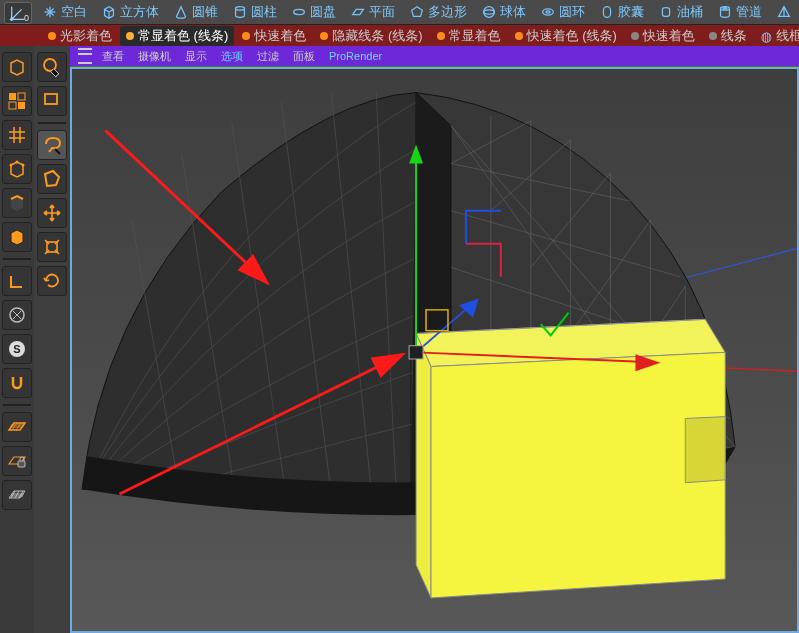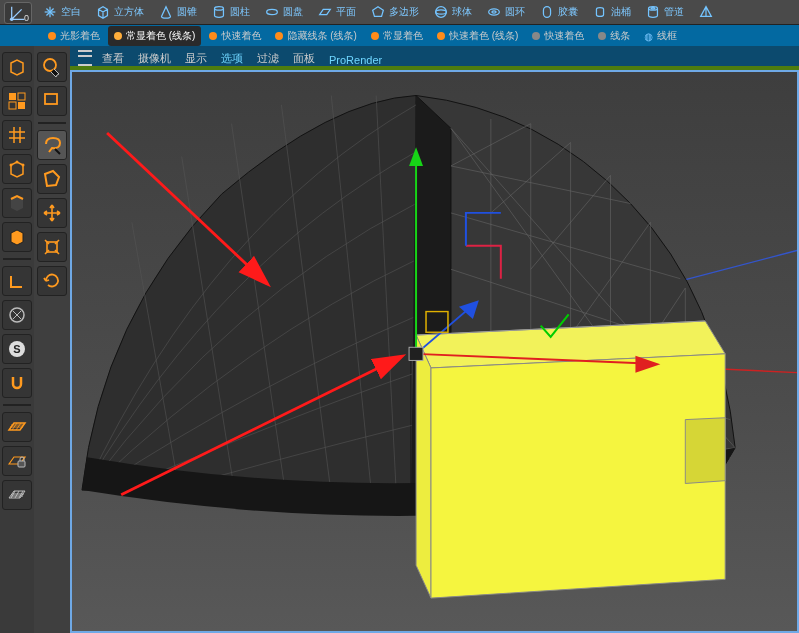--- a/index.html
+++ b/index.html
@@ -1,38 +1,38 @@
 <!DOCTYPE html>
 <html><head>
 <meta charset="utf-8">
 <style>
   html,body{margin:0;padding:0;width:799px;height:633px;overflow:hidden;background:#303030;font-family:"Microsoft YaHei",Arial,sans-serif;font-size:11px;color:#ccc;}
   
   .shelf{height:24px;background:#4a4a4a;border-bottom:1px solid #222;display:flex;align-items:center;padding-left:36px}
   .coord{position:absolute;left:4px;top:2px;width:26px;height:20px;background:#3a3a3a;border:1px solid #666;border-radius:3px;display:flex;align-items:center;justify-content:center}
   .coord svg{width:18px;height:18px}
-  .shelfbtn,.shadebtn{display:flex;align-items:center;height:20px;padding:0 6px;margin-right:2px;border-radius:3px;font-size:10px;white-space:nowrap;cursor:pointer}
+  .shelfbtn,.shadebtn{display:flex;align-items:center;height:20px;padding:0 6px;margin-right:2px;border-radius:3px;font-size:13px;white-space:nowrap;cursor:pointer}
   .shelfbtn{color:#7ec8ff}
   .shelfbtn .ic{width:16px;height:16px;margin-right:3px;display:inline-flex;align-items:center;justify-content:center}
   .shadebtn{color:#ccc}
   .shadebtn.active{background:#2a2a2a;color:#fff}
   .dot{width:8px;height:8px;border-radius:50%;margin-right:4px}
   .dot.o{background:#ff8c1a}
   .dot.g{background:#888}
   
-  .shaderow{height:22px;background:#0369a1;border-bottom:1px solid #222;display:flex;align-items:center;padding-left:42px}
+  .shaderow{height:22px;background:#7f1d1d;border-bottom:1px solid #222;display:flex;align-items:center;padding-left:42px}
   
   .leftcol{position:absolute;left:0;top:46px;width:34px;bottom:0;background:#3a3a3a;border-right:1px solid #222;display:flex;flex-direction:column;align-items:center;padding-top:4px}
   .leftcol2{position:absolute;left:34px;top:46px;width:36px;bottom:0;background:#3f3f3f;border-right:1px solid #222;display:flex;flex-direction:column;align-items:center;padding-top:4px}
   .tb{width:28px;height:28px;margin:2px 0;border:1px solid #222;border-radius:3px;background:#353535;display:flex;align-items:center;justify-content:center;cursor:pointer}
   .tb.sel{background:#555}
   .divb{width:28px;height:2px;background:#222;margin:4px 0}
   
   .vpwrap{position:absolute;left:70px;top:46px;right:0;bottom:0;display:flex;flex-direction:column}
-  .vpmenu{height:20px;background:#0c4a6e;border-bottom:4px solid #4d7c0f;display:flex;align-items:flex-end;padding-left:8px}
+  .vpmenu{height:20px;background:#6d28d9;border-bottom:1px solid #4d7c0f;display:flex;align-items:center;padding-left:8px}
   .vpmenu span{margin-right:14px;font-size:11px;color:#ccc;cursor:pointer}
   .vpmenu span.hilite{color:#6fd6ff}
   .vpmenu .hamb{width:14px;height:12px;margin-right:10px;display:inline-block;border-top:2px solid #ccc;border-bottom:2px solid #ccc;position:relative}
   .vpmenu .hamb::after{content:"";position:absolute;left:0;right:0;top:3px;border-top:2px solid #ccc}
   .vptitle{height:16px;background:#444;padding-left:6px;font-size:10px;color:#ddd;border-bottom:1px solid #222}
   .viewport{flex:1;position:relative;background:linear-gradient(#3e3e3e,#4b4b4b 55%,#585858);border:2px solid #6fa9e6;overflow:hidden}
   
   .gizmo line{stroke-width:2}
   
   .anno{position:absolute;left:0;top:0;width:100%;height:100%;pointer-events:none}

